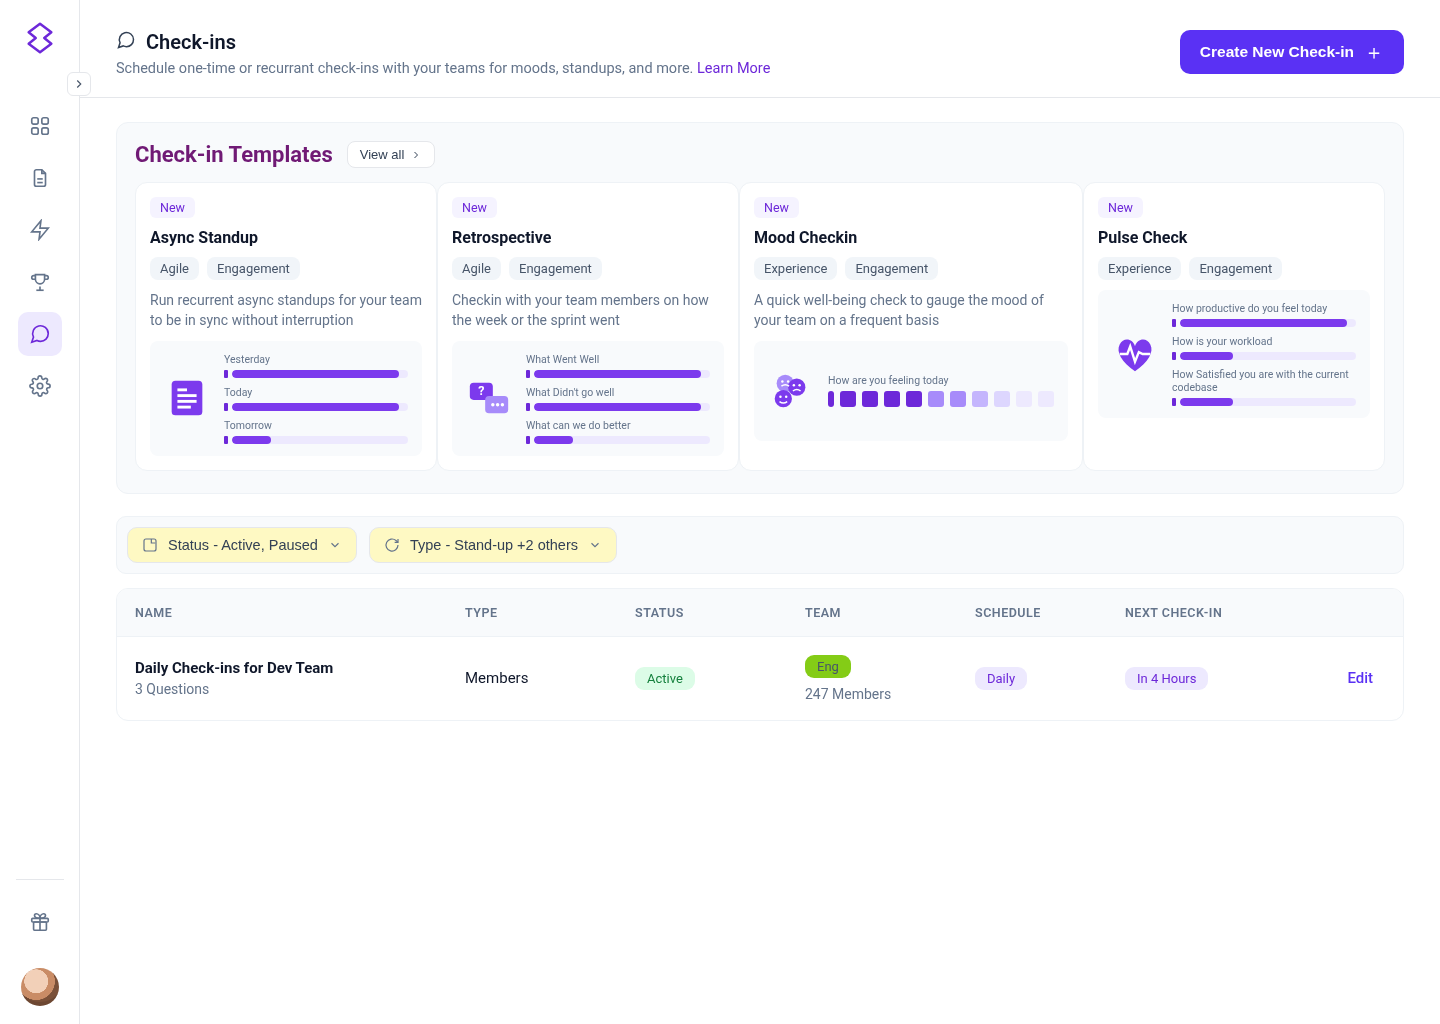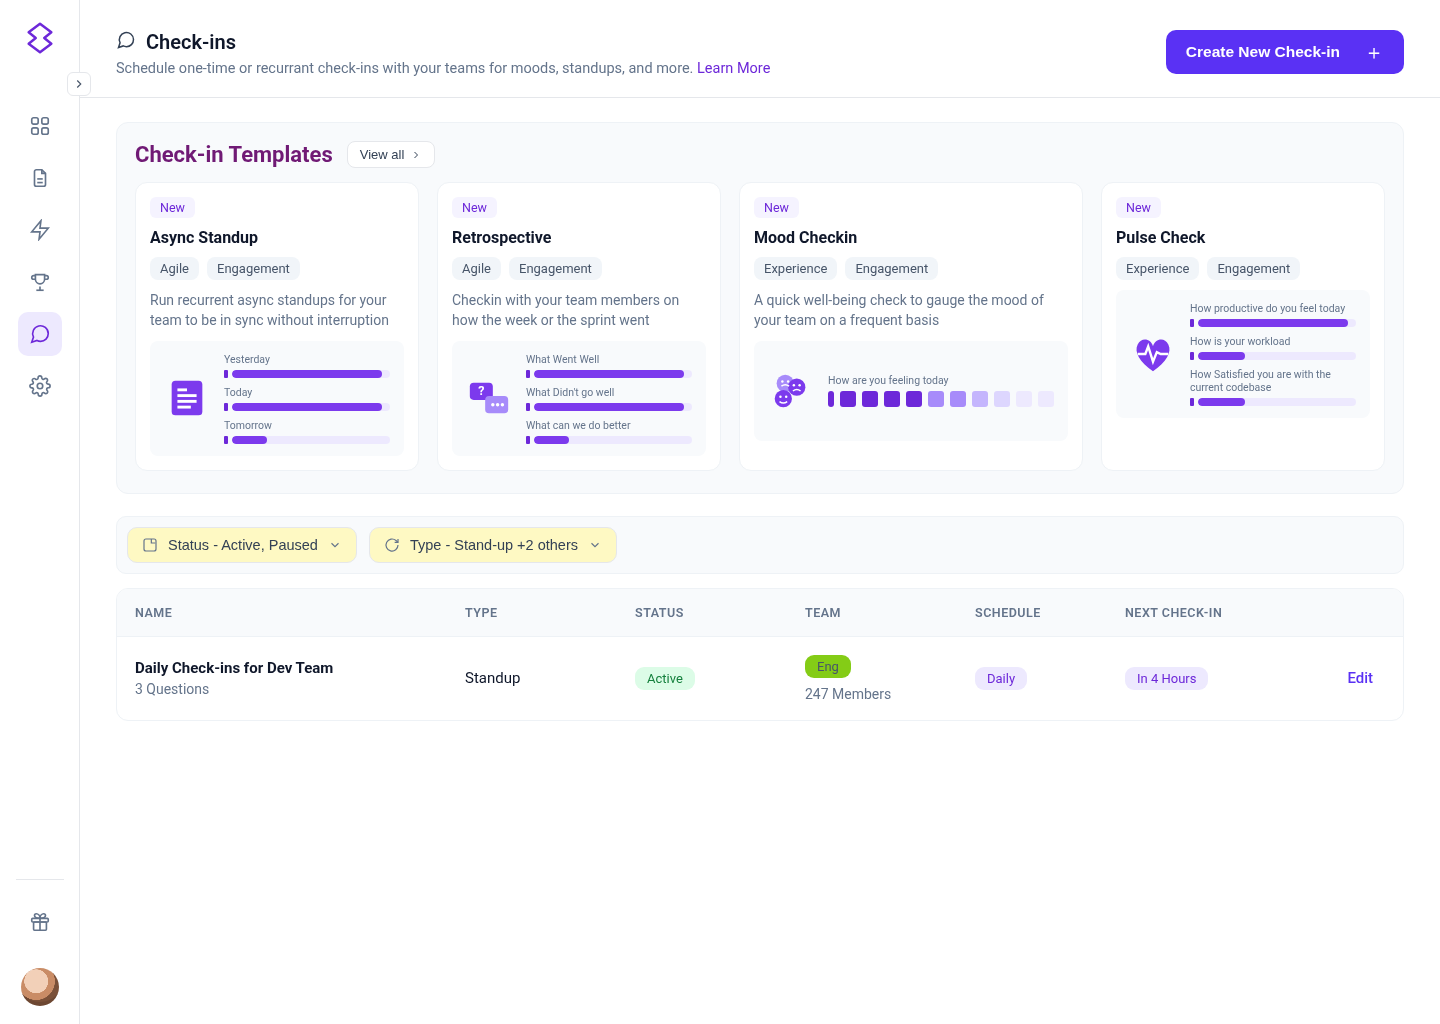--- a/index.html
+++ b/index.html
@@ -72,40 +72,40 @@
   .title-row svg { width:20px; height:20px; color:#334155; }
   .page-title { font-size: 20px; font-weight:600; color:#0f172a; }
   .subtitle { font-size: 14.5px; color:#64748b; }
   .subtitle a { color:#6d28d9; text-decoration:none; }
   .create-btn {
     background:#5b21b6; background:#5b2be0;
     background:#5b21e6;
     background:#5A31F4;
     color:#fff; border:none; border-radius:10px;
     padding: 12px 20px; font-size:15.5px; font-weight:600;
-    display:flex; align-items:center; gap:24px; cursor:pointer;
+    display:flex; align-items:center; gap:10px; cursor:pointer;
   }
   .create-btn .plus { font-size:20px; line-height:1; font-weight:400; }
   .content { padding: 24px 36px; }
   
   .templates-panel {
     background:#f8fafc;
     border:1px solid #eef2f6;
     border-radius:12px;
     padding: 18px 18px 22px 18px;
   }
   .templates-head { display:flex; align-items:center; gap:14px; margin-bottom:14px; }
   .templates-title { font-size:22px; font-weight:700; color:#701a75; }
   .view-all {
     border:1px solid #e5e7eb; border-radius:8px; background:#fff;
     padding:5px 12px; font-size:13px; display:flex; align-items:center; gap:6px;
     cursor:pointer; color:#334155;
   }
   .view-all svg{ width:12px; height:12px; }
-  .template-row { display:flex; gap:18px; }
+  .template-row { display:flex; }
   .template-card {
     flex:1; background:#fff; border:1px solid #eef2f6; border-radius:12px;
     padding: 14px 14px 14px 14px;
     display:flex; flex-direction:column; gap:10px;
     cursor:pointer;
   }
   .badge-new {
     align-self:flex-start; font-size:12.5px; color:#6d28d9;
     background:#f5f3ff; border-radius:6px; padding:3px 10px;
   }
@@ -487,21 +487,21 @@
           <div class="c-team">TEAM</div>
           <div class="c-sched">SCHEDULE</div>
           <div class="c-next">NEXT CHECK-IN</div>
           <div class="c-edit"></div>
         </div>
         <div class="trow">
           <div class="c-name">
             <div class="row-name">Daily Check-ins for Dev Team</div>
             <div class="row-sub">3 Questions</div>
           </div>
-          <div class="c-type">Standup</div>
+          <div class="c-type">Members</div>
           <div class="c-status">
             <span class="pill pill-green">Active</span>
           </div>
           <div class="c-team">
             <span class="pill pill-gray">Eng</span>
             <div class="row-sub" style="margin-top:8px;">247 Members</div>
           </div>
           <div class="c-sched">
             <span class="pill pill-purple">Daily</span>
           </div>

